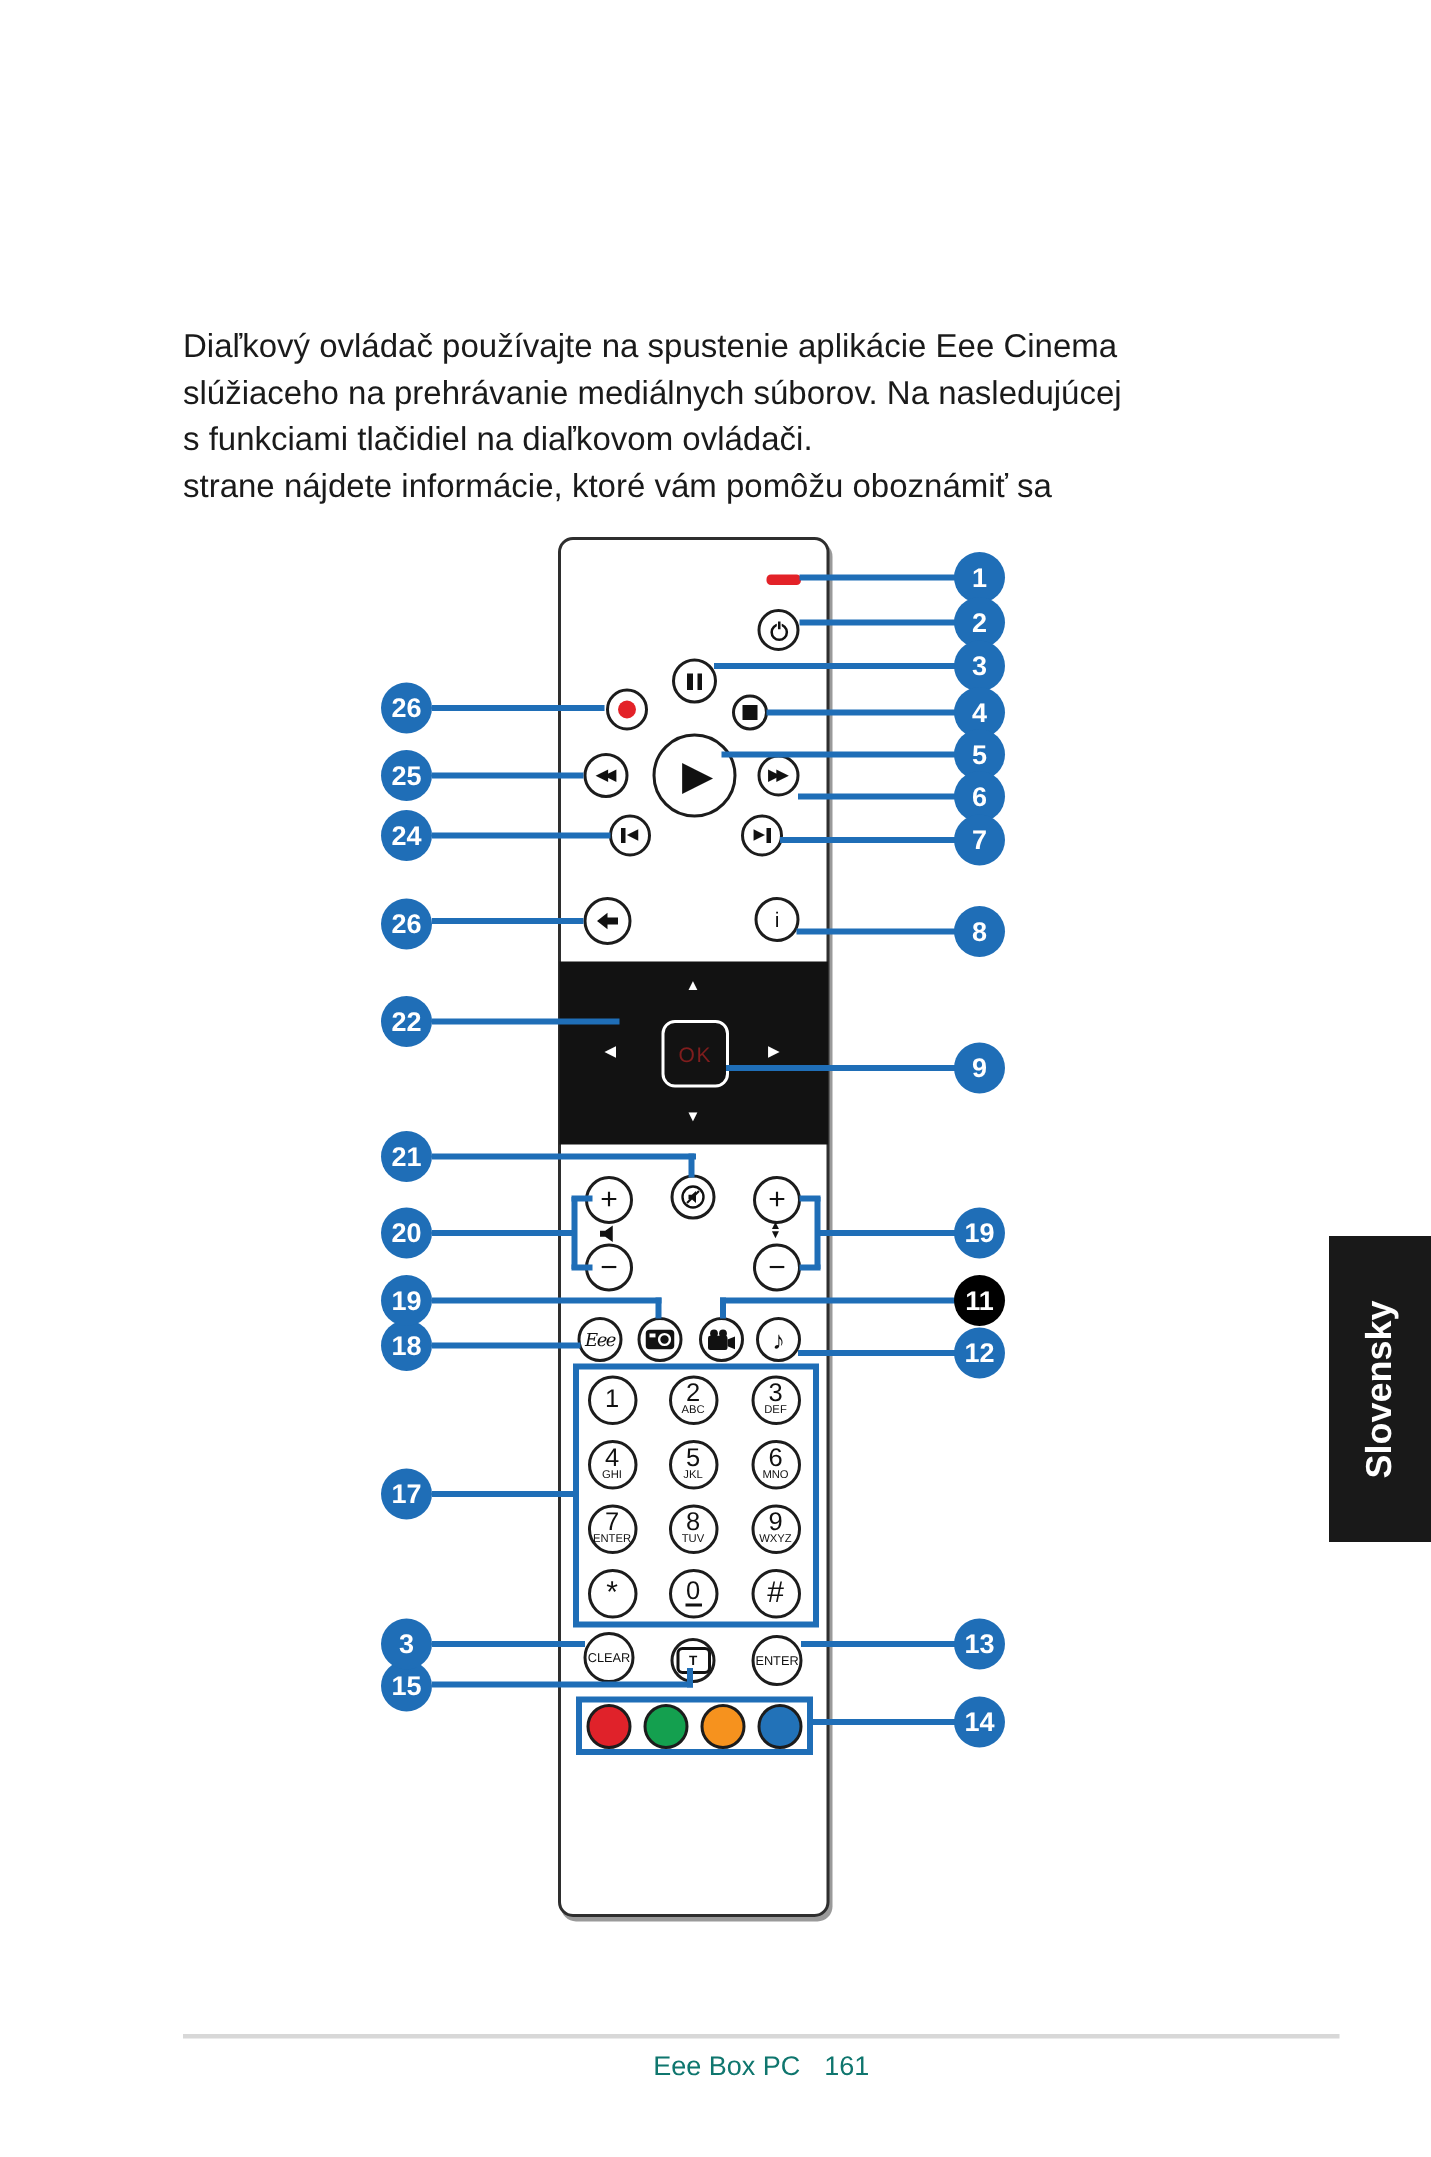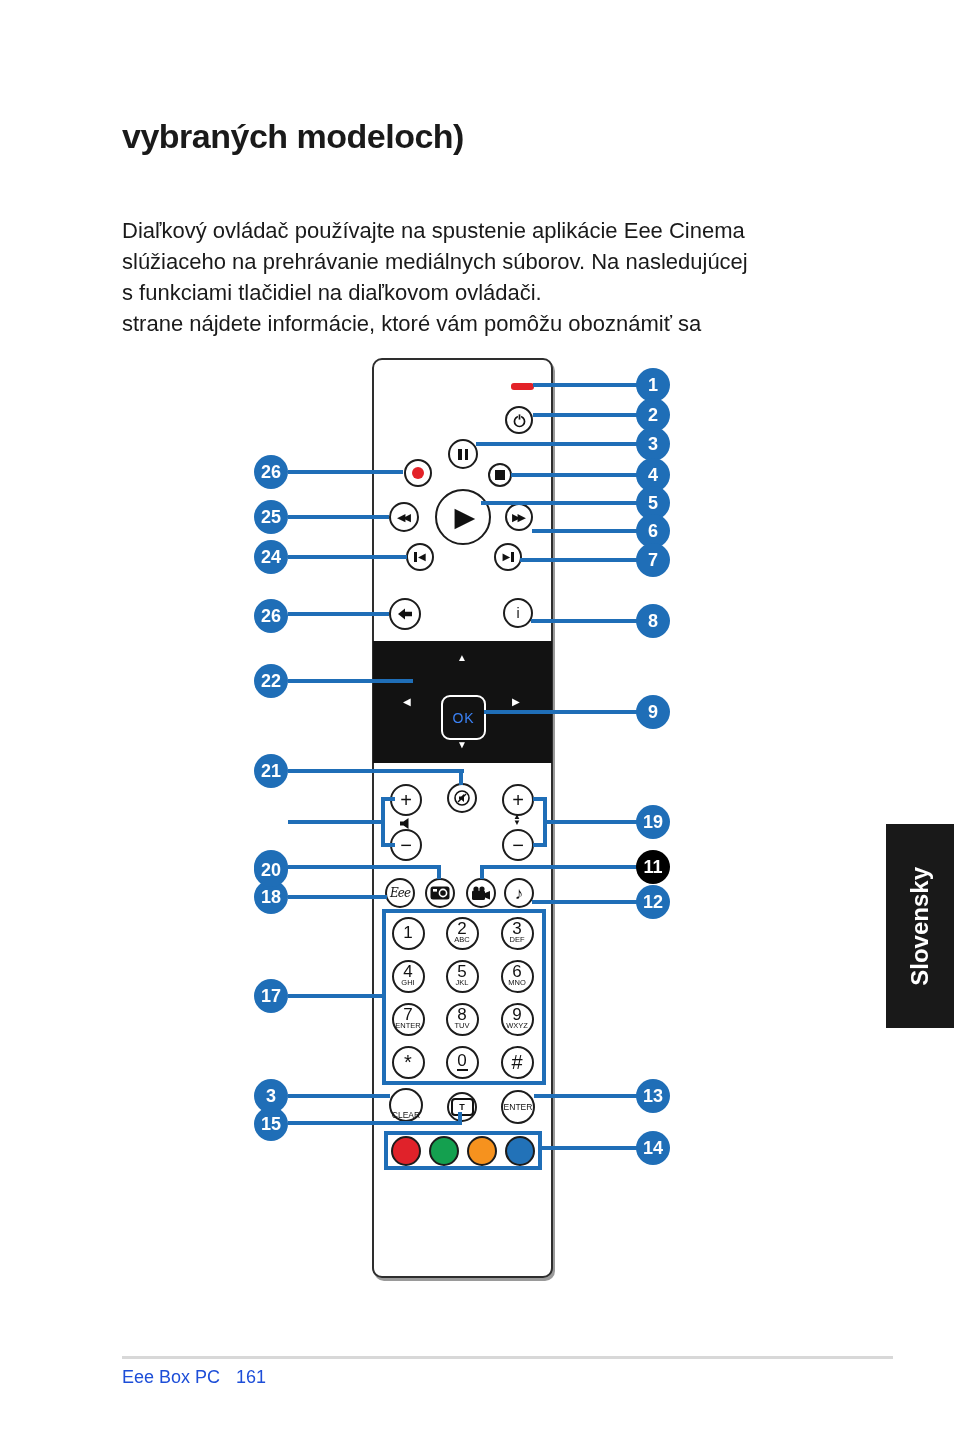--- a/index.html
+++ b/index.html
@@ -14,22 +14,22 @@
                background:#fff;border:2px solid #2e2e2e;border-radius:10px;box-shadow:2px 3px 0 #9a9a9a;z-index:1;}
   .led{position:absolute;left:511px;top:383px;width:23px;height:7px;border-radius:3px;z-index:3;}
   .btn{position:absolute;box-sizing:border-box;background:#fff;border:2px solid #1c1c1c;border-radius:50%;
        display:flex;align-items:center;justify-content:center;z-index:3;}
   .lbl-sm{font-size:8.5px;letter-spacing:0;color:#111;}
   
   .dpad{position:absolute;left:373px;top:641px;width:179px;height:122px;background:#121212;z-index:2;}
   .tick{position:absolute;width:2px;background:#fff;}
   .arrow{position:absolute;color:#fff;font-size:10px;line-height:10px;z-index:3;cursor:default;}
   .okbtn{position:absolute;left:441px;top:680px;width:45px;height:45px;box-sizing:border-box;border:2px solid #fff;
-         border-radius:9px;color:#3b82f6;display:flex;align-items:center;justify-content:center;
-         font-size:14px;letter-spacing:1px;z-index:3;margin-top:15px;}
+         border-radius:9px;color:#7f1d1d;display:flex;align-items:center;justify-content:center;
+         font-size:14px;letter-spacing:1px;z-index:3;}
   
   .blue-box{position:absolute;box-sizing:border-box;border:4px solid #1f6eb7;z-index:2;}
   .key .digit{font-size:17px;line-height:14px;color:#111;}
   .key .letters{font-size:7.5px;line-height:8px;color:#111;}
   .key{flex-direction:column;}
   .key.symbol .digit{font-size:20px;line-height:18px;}
   .uline{display:block;width:11px;height:2px;background:#111;margin:1px auto 0;}
   
   .callout{position:absolute;width:34px;height:34px;border-radius:50%;color:#fff;font-weight:bold;
            font-size:18px;display:flex;align-items:center;justify-content:center;z-index:6;}
@@ -53,30 +53,29 @@
   .note{font-size:17px;color:#111;line-height:17px;}
   .infoi{font-size:14px;color:#111;}
   
   .cbtn{position:absolute;width:30px;height:30px;border-radius:50%;box-sizing:border-box;border:2px solid #1c1c1c;z-index:3;}
   
   .lang-tab{position:absolute;left:886px;top:824px;width:68px;height:204px;background:#191919;z-index:2;
             display:flex;align-items:center;justify-content:center;}
   .lang-tab span{writing-mode:vertical-rl;transform:rotate(180deg);color:#fff;font-weight:bold;font-size:24px;}
   
   .rule{position:absolute;left:122px;top:1356px;width:771px;height:3px;background:#d8d8d8;}
-  .footer{position:absolute;left:122px;top:1367px;width:771px;text-align:left;font-size:18px;color:#1d4ed8;}
+  .footer{position:absolute;left:122px;top:1367px;width:771px;text-align:center;font-size:18px;color:#0f766e;}
   .footer .pg{margin-left:16px;}
 </style>
 </head>
 <body>
 
 <div class="page">
 
   <div class="title">
-    <div>vybraných modeloch)</div>
   </div>
 
   <div class="intro">
     <div>Diaľkový ovládač používajte na spustenie aplikácie Eee Cinema</div>
     <div>slúžiaceho na prehrávanie mediálnych súborov. Na nasledujúcej</div>
     <div>s funkciami tlačidiel na diaľkovom ovládači.</div>
     <div>strane nájdete informácie, ktoré vám pomôžu oboznámiť sa</div>
   </div>
 
   <div class="remote-body"></div>
@@ -188,21 +187,21 @@
       <rect x="1" y="4.5" width="13" height="9.5" rx="1.5" fill="#111"></rect>
       <path d="M14 7 L19 5 V13.5 L14 11.5 Z" fill="#111"></path>
     </svg>
   </div>
   <div class="btn" style="left:504px;top:878px;width:30px;height:30px;">
     <span class="note">♪</span>
   </div>
 
   <div class="blue-box" style="left:382px;top:909px;width:164px;height:176px;"></div>
 
-  <div class="btn" style="left:389px;top:1088px;width:34px;height:34px;align-items:flex-end;">
+  <div class="btn" style="left:389px;top:1088px;width:34px;height:34px;">
     <span class="lbl-sm">CLEAR</span>
   </div>
   <div class="btn" style="left:447px;top:1092px;width:30px;height:30px;">
     <span class="tbox">
         <span>T</span>
       </span>
   </div>
   <div class="btn" style="left:501px;top:1090px;width:34px;height:34px;">
     <span class="lbl-sm">ENTER</span>
   </div>
@@ -266,21 +265,21 @@
     <div class="callout" style="left: 636px; top: 805px; background: rgb(31, 110, 183);">19</div>
     <div class="callout" style="left: 636px; top: 850px; background: #000000;">11</div>
     <div class="callout" style="left: 636px; top: 885px; background: rgb(31, 110, 183);">12</div>
     <div class="callout" style="left: 636px; top: 1079px; background: rgb(31, 110, 183);">13</div>
     <div class="callout" style="left: 636px; top: 1131px; background: rgb(31, 110, 183);">14</div>
     <div class="callout" style="left: 254px; top: 1107px; background: rgb(31, 110, 183);">15</div>
     <div class="callout" style="left: 254px; top: 1079px; background: rgb(31, 110, 183);">3</div>
     <div class="callout" style="left: 254px; top: 979px; background: rgb(31, 110, 183);">17</div>
     <div class="callout" style="left: 254px; top: 880px; background: rgb(31, 110, 183);">18</div>
     <div class="callout" style="left: 254px; top: 850px; background: rgb(31, 110, 183);">19</div>
-    <div class="callout" style="left: 254px; top: 805px; background: rgb(31, 110, 183); margin-top: 48px;">20</div>
+    <div class="callout" style="left: 254px; top: 805px; background: rgb(31, 110, 183);">20</div>
     <div class="callout" style="left: 254px; top: 754px; background: rgb(31, 110, 183);">21</div>
     <div class="callout" style="left: 254px; top: 664px; background: rgb(31, 110, 183);">22</div>
     <div class="callout" style="left: 254px; top: 599px; background: rgb(31, 110, 183);">26</div>
     <div class="callout" style="left: 254px; top: 540px; background: rgb(31, 110, 183);">24</div>
     <div class="callout" style="left: 254px; top: 500px; background: rgb(31, 110, 183);">25</div>
     <div class="callout" style="left: 254px; top: 455px; background: rgb(31, 110, 183);">26</div>
     <div class="btn key" style="left: 391.5px; top: 916.5px; width: 33px; height: 33px;">
       <span class="digit">1</span>
     </div>
     <div class="btn key" style="left: 445.5px; top: 916.5px; width: 33px; height: 33px;">

